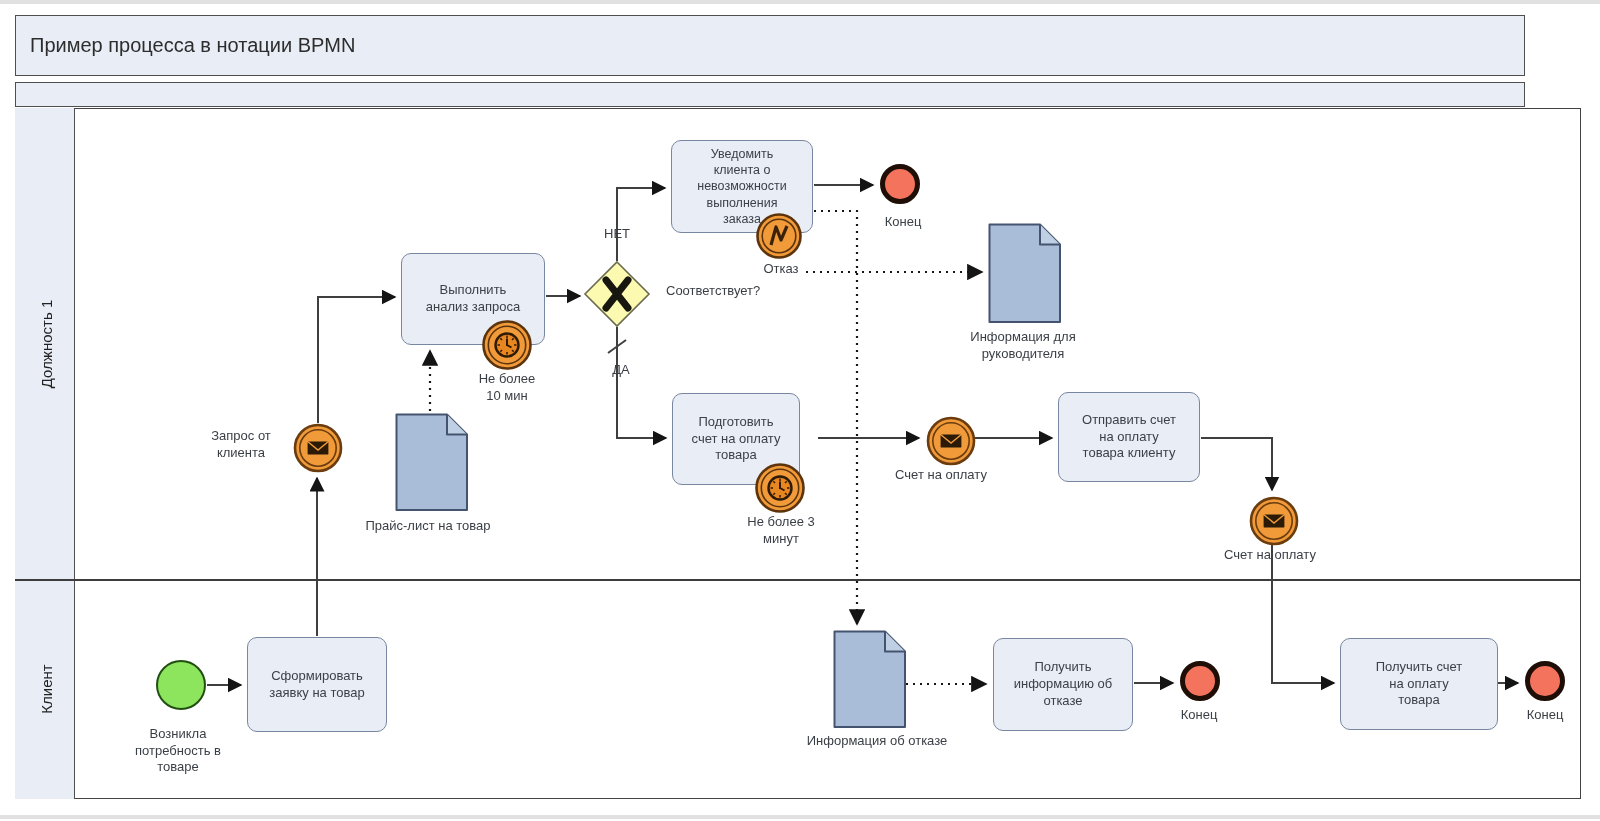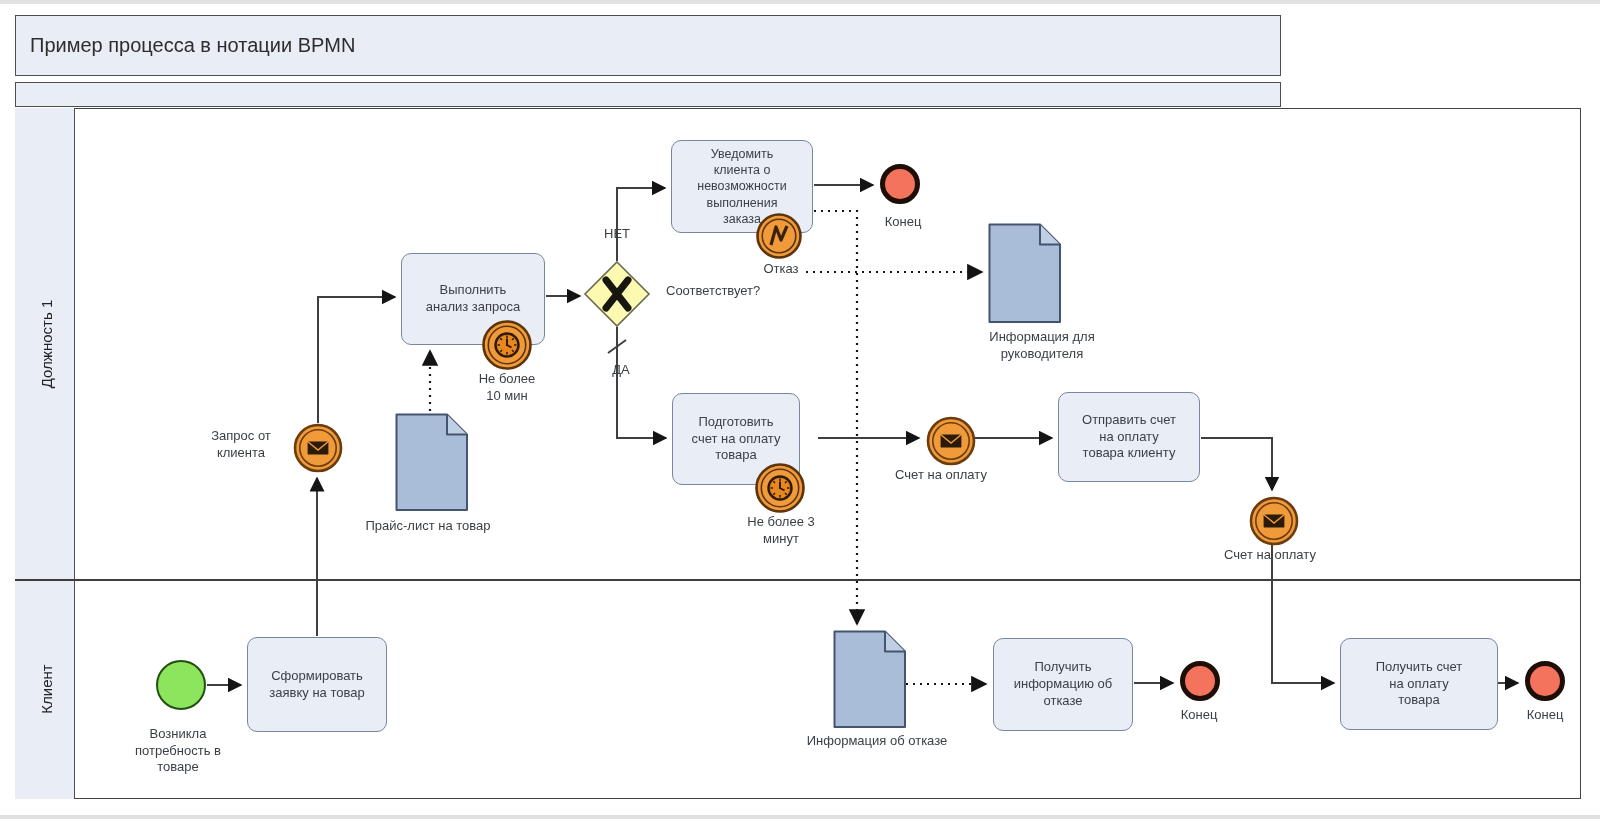--- a/index.html
+++ b/index.html
@@ -1,19 +1,19 @@
 <!DOCTYPE html>
 <html><head>
 <meta charset="utf-8">
 <style>
   html,body{margin:0;padding:0;background:#ffffff;}
   .canvas{position:relative;width:1600px;height:821px;background:#ffffff;overflow:hidden;
           font-family:"Liberation Sans",sans-serif;}
   .scan-edge{position:absolute;left:0;width:1600px;background:#c9c9c9;opacity:.55;}
-  .bar{position:absolute;left:15px;width:1266px;background:#e9edf6;border:1.5px solid #4f4f4f;box-sizing:border-box;}
+  .bar{position:absolute;left:15px;width:1510px;background:#e9edf6;border:1.5px solid #4f4f4f;box-sizing:border-box;}
   .bar-title{top:15px;height:61px;display:flex;align-items:center;padding-left:14px;
              font-size:20px;color:#2d2d2d;}
   .bar-sub{top:82px;height:25px;}
   .pool{position:absolute;left:15px;top:108px;width:1566px;height:691px;
         border:1.8px solid #434343;background:#fff;box-sizing:border-box;}
   .lane-col{position:absolute;left:15px;top:108px;width:60px;height:691px;background:#e9edf6;
             border-right:1.5px solid #4f4f4f;box-sizing:border-box;}
   .lane-div{position:absolute;left:15px;top:579px;width:1566px;height:2px;background:#3d3d3d;}
   .lane-label{position:absolute;font-size:15px;color:#222;white-space:nowrap;
               transform:translate(-50%,-50%) rotate(-90deg);}
@@ -239,21 +239,21 @@
   <div class="lbl" style="left:241px;top:428px;">Запрос от
 клиента</div>
   <div class="lbl" style="left:428px;top:518px;">Прайс-лист на товар</div>
   <div class="lbl" style="left:507px;top:371px;">Не более
 10 мин</div>
   <div class="lbl" style="left:617px;top:226px;">НЕТ</div>
   <div class="lbl" style="left:621px;top:362px;">ДА</div>
   <div class="lbl-left" style="left:666px;top:283px;">Соответствует?</div>
   <div class="lbl" style="left:781px;top:261px;">Отказ</div>
   <div class="lbl" style="left:903px;top:214px;">Конец</div>
-  <div class="lbl" style="left:1023px;top:329px;margin-left:19px;">Информация для
+  <div class="lbl" style="left:1023px;top:329px;">Информация для
 руководителя</div>
   <div class="lbl" style="left:781px;top:514px;">Не более 3
 минут</div>
   <div class="lbl" style="left:941px;top:467px;">Счет на оплату</div>
   <div class="lbl" style="left:1270px;top:547px;">Счет на оплату</div>
   <div class="lbl" style="left:178px;top:726px;">Возникла
 потребность в
 товаре</div>
   <div class="lbl" style="left:869px;top:733px;padding-left:16px;">Информация об отказе</div>
   <div class="lbl" style="left:1199px;top:707px;">Конец</div>

